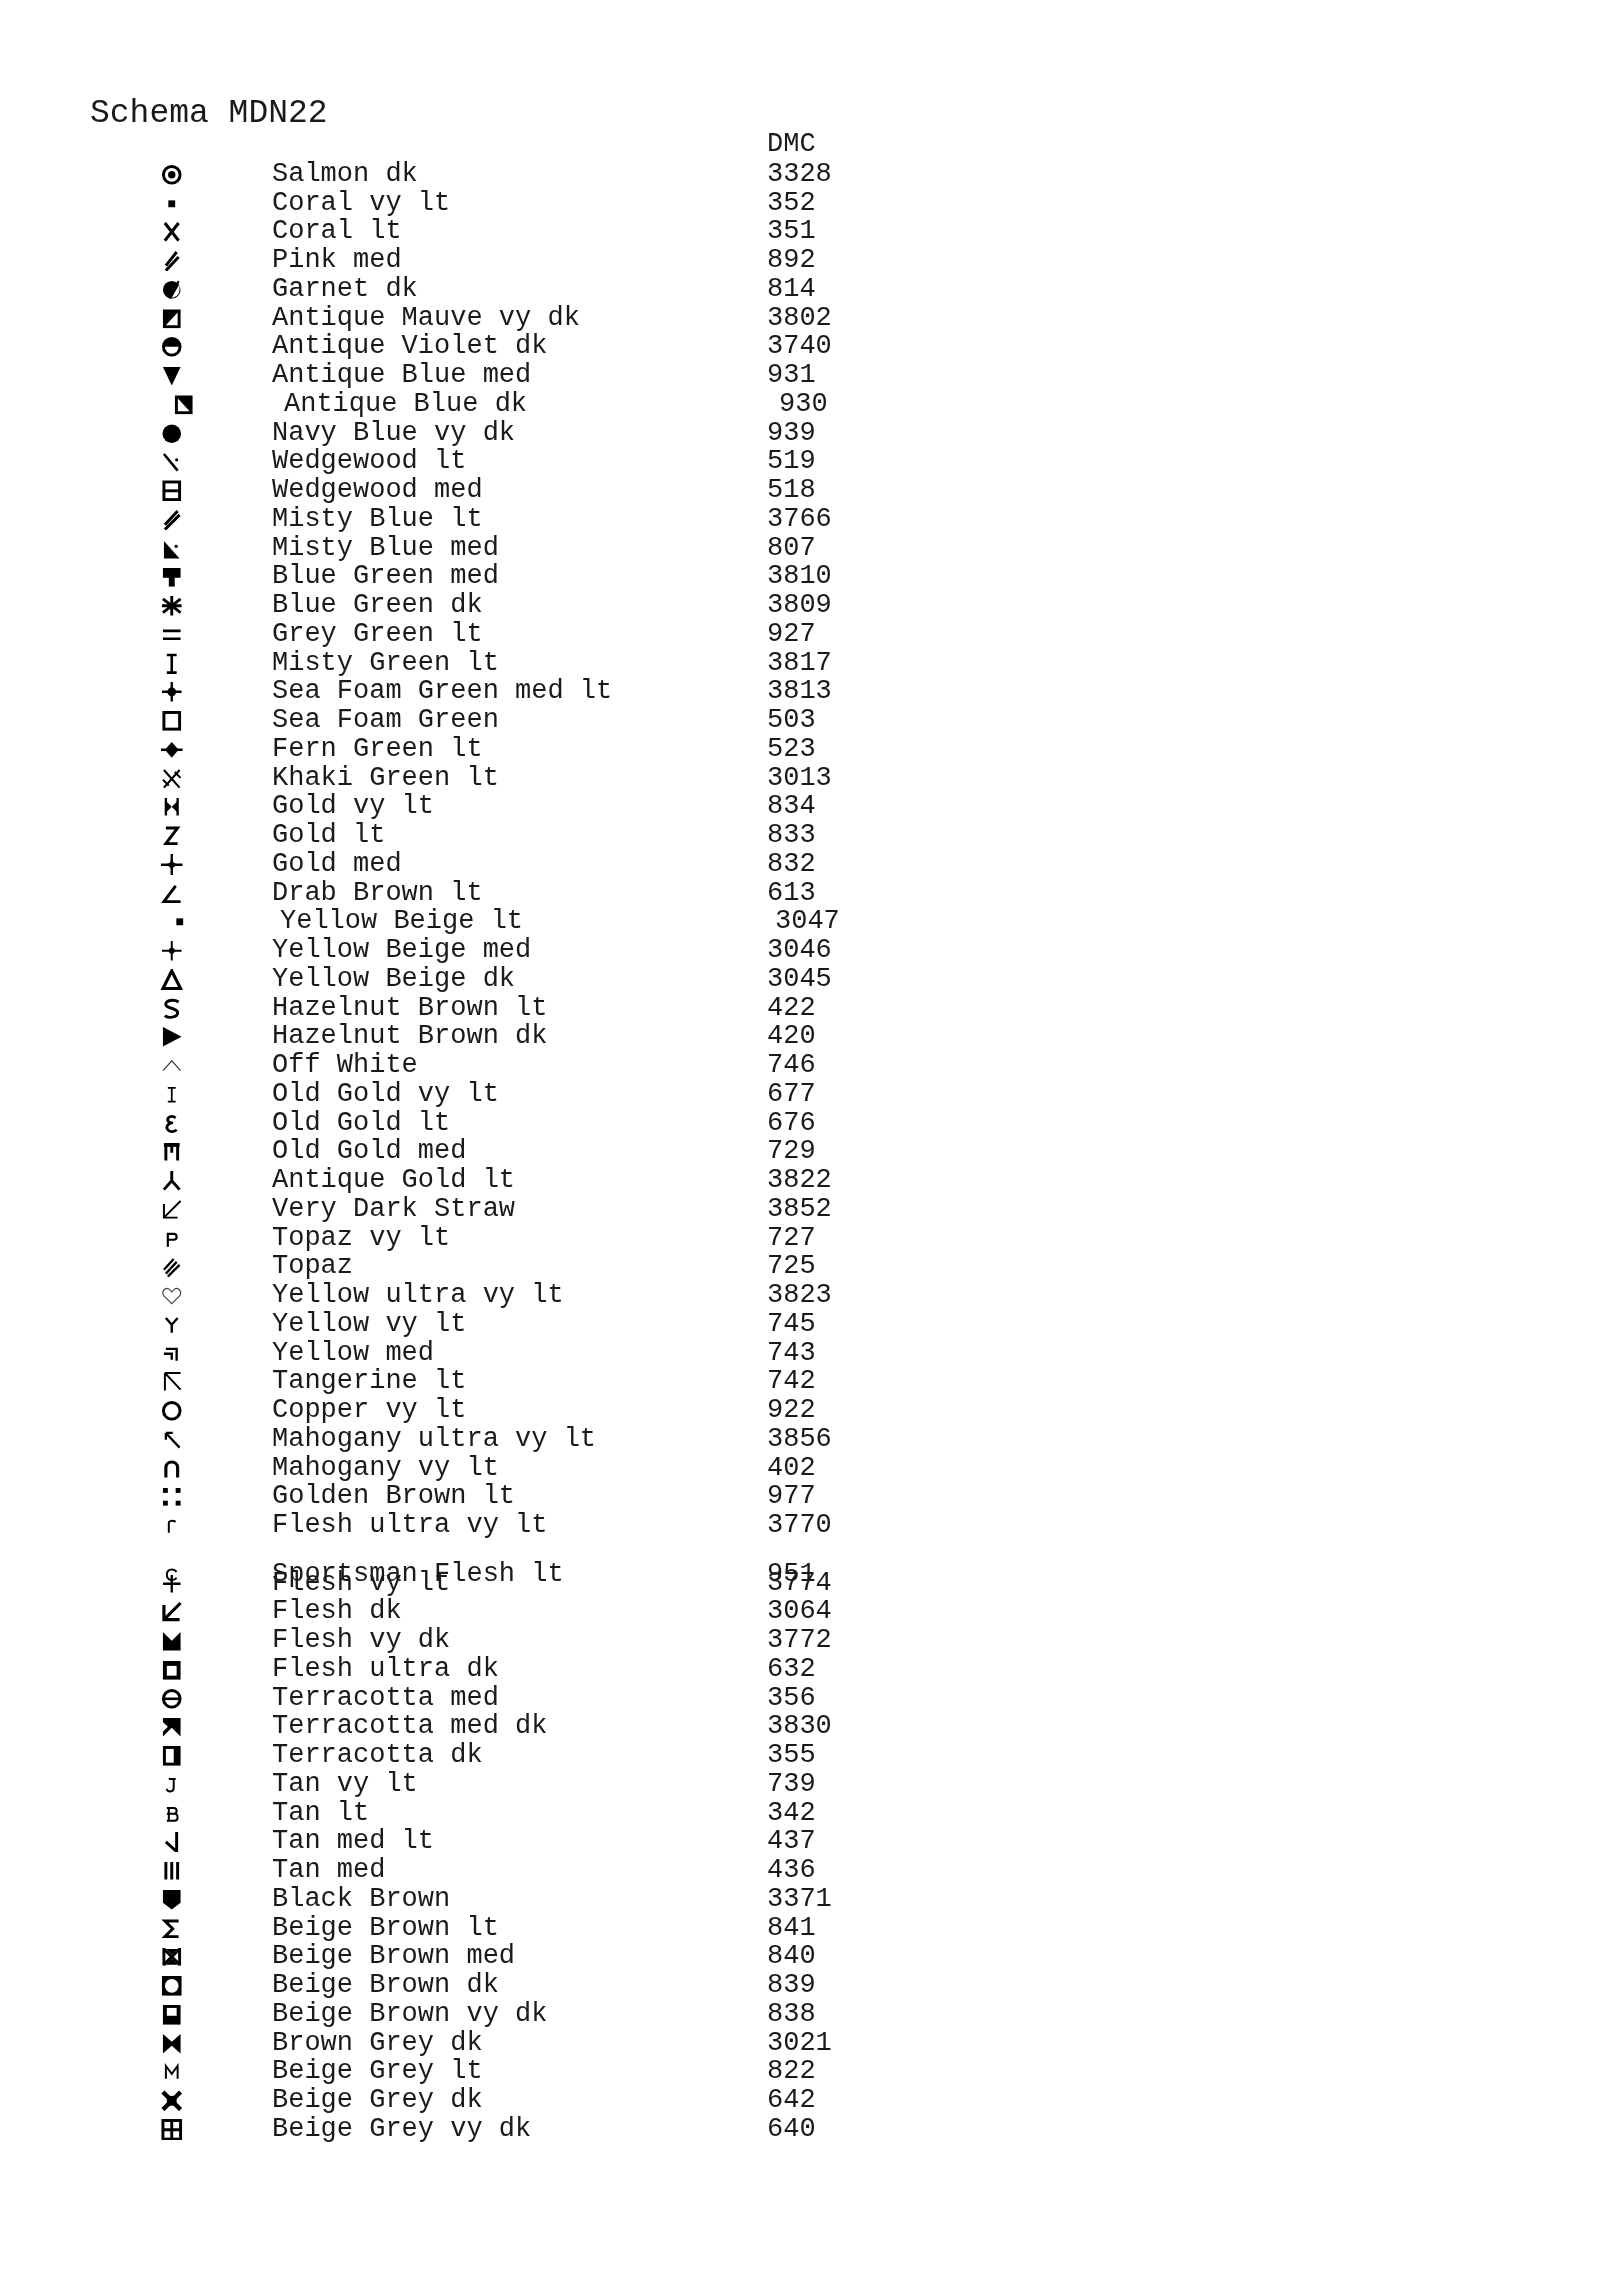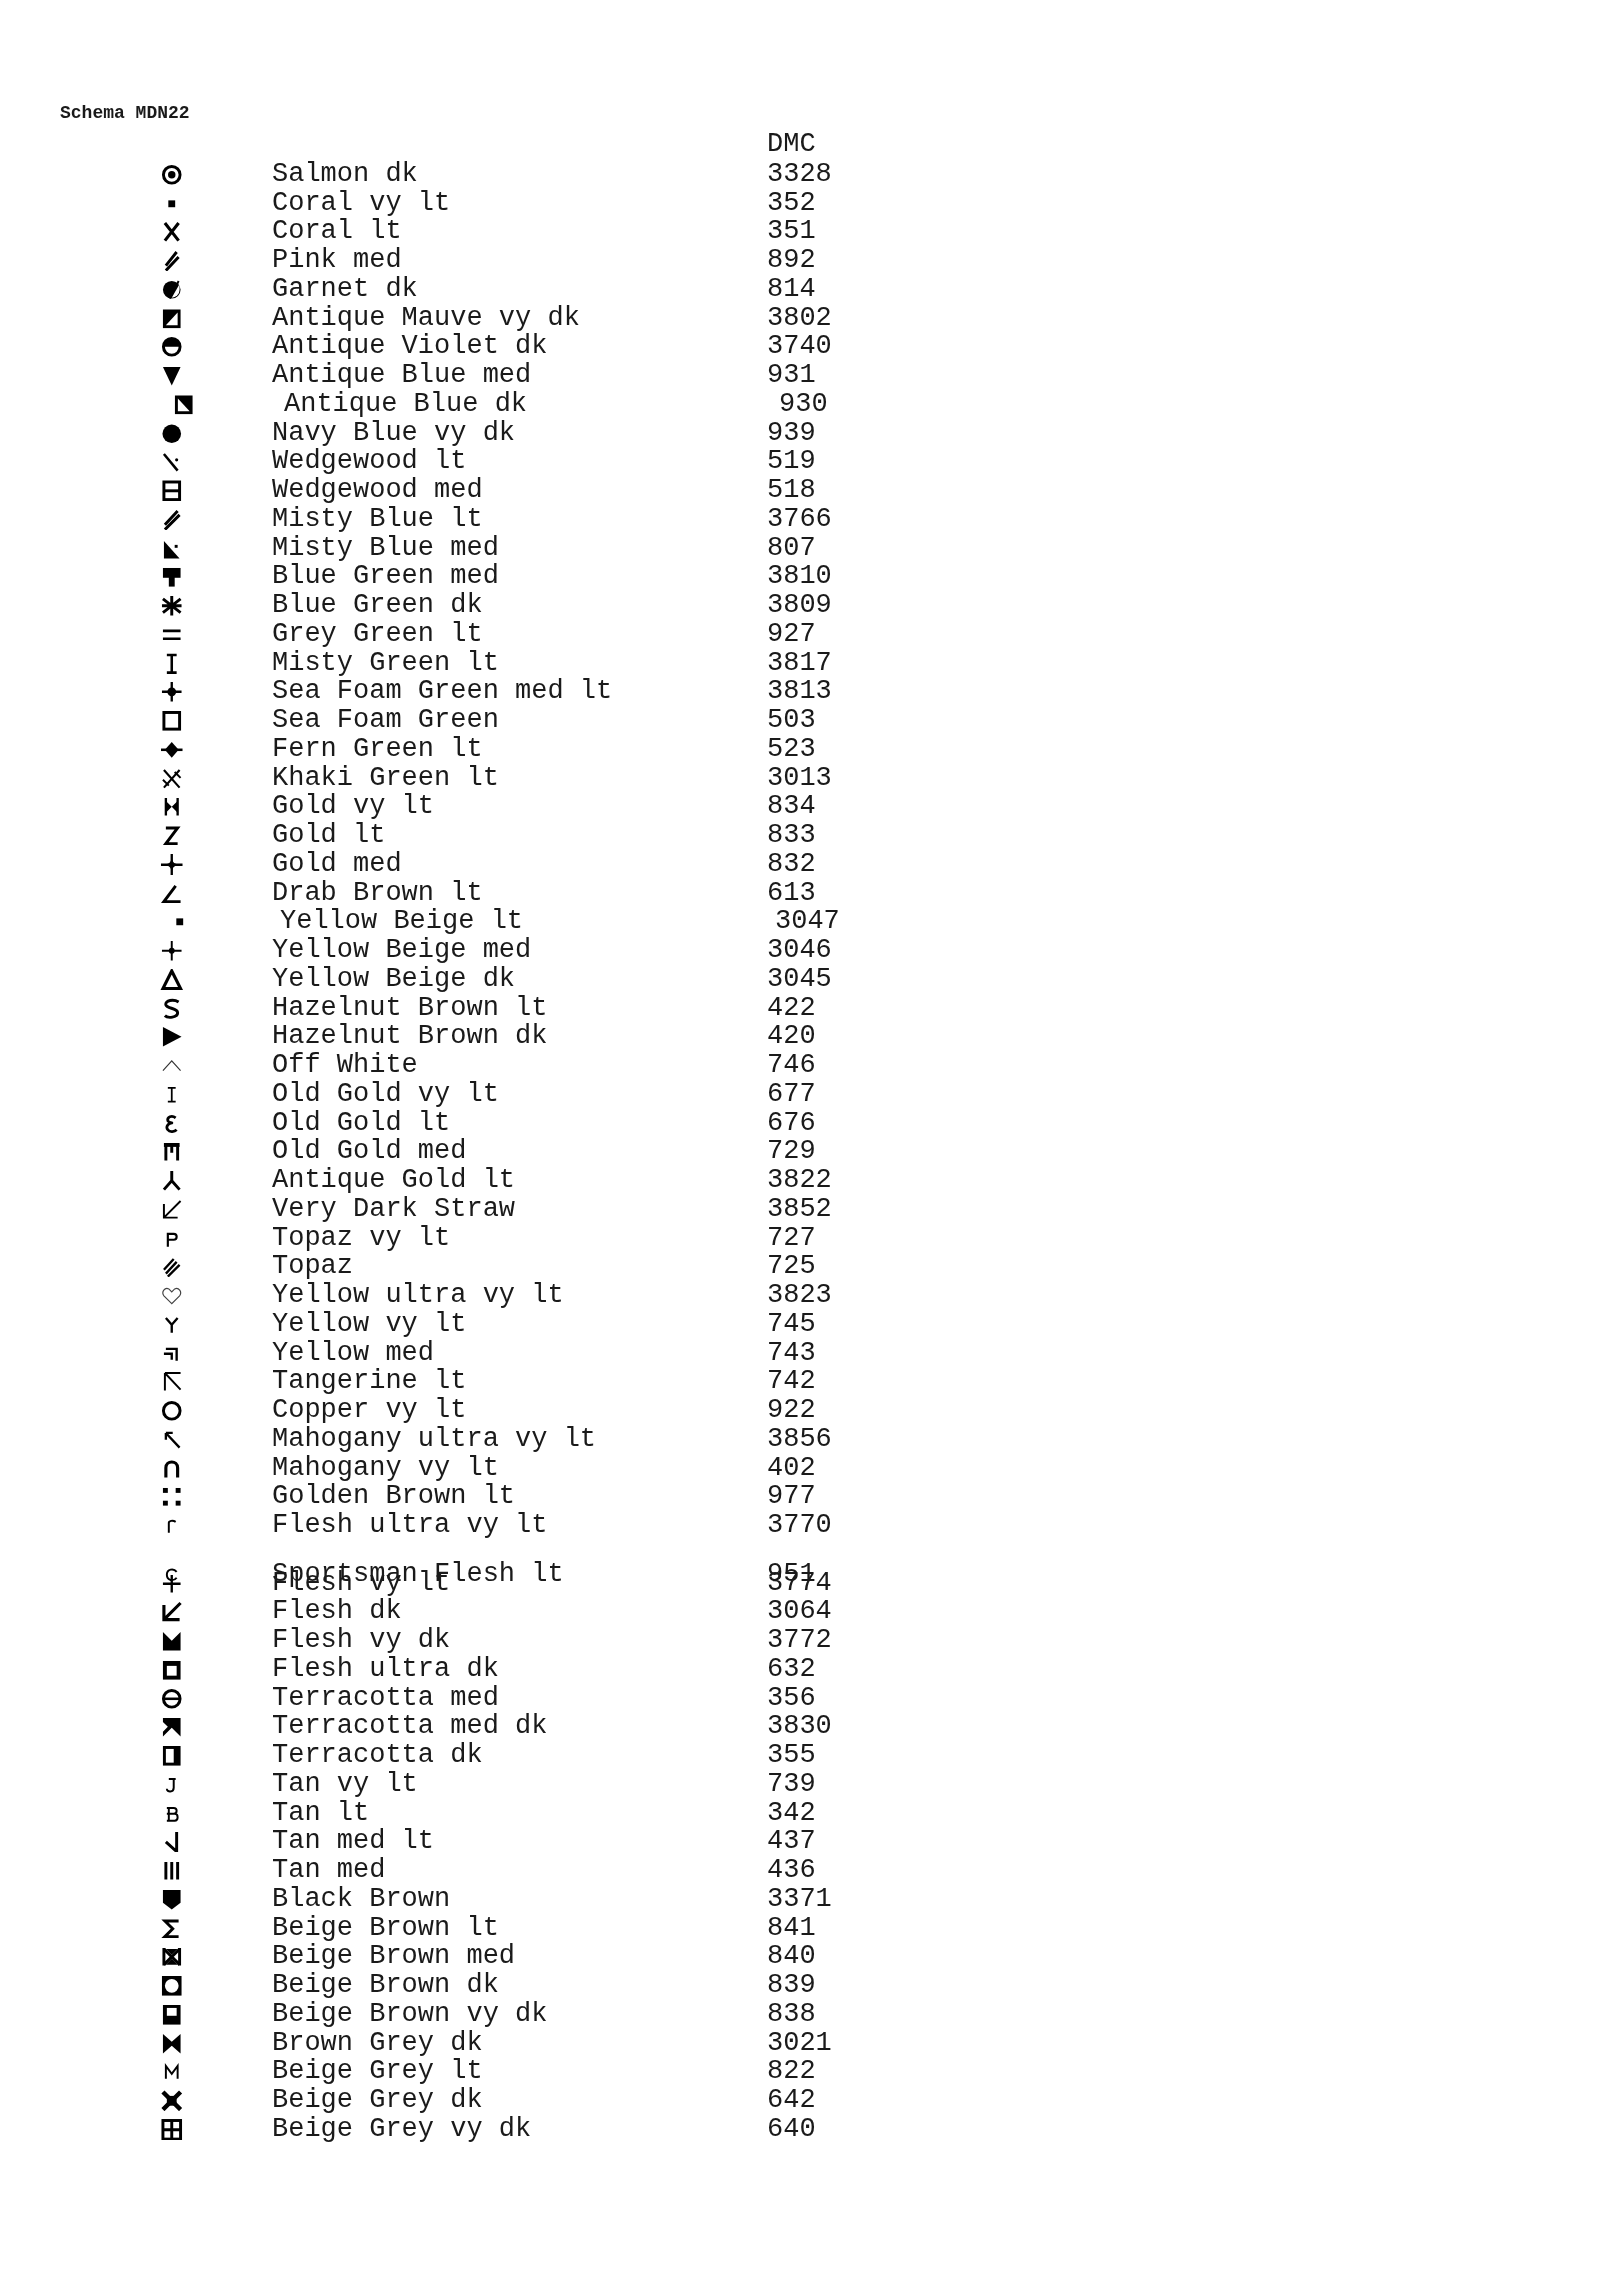--- a/index.html
+++ b/index.html
@@ -1,18 +1,18 @@
 <!DOCTYPE html>
 <html><head>
 <meta charset="utf-8">
 <style>
   html, body { margin:0; padding:0; background:#ffffff; }
   body { width:1620px; height:2293px; position:relative; overflow:hidden;
          font-family:"Liberation Mono", "DejaVu Sans Mono", monospace; color:#1a1a1a; }
-  .title { position:absolute; left:60px; top:98px; font-size:18px; line-height:31px; white-space:pre;font-weight:bold; }
+  .title { position:absolute; left:90px; top:98px; font-size:33px; line-height:31px; white-space:pre; }
   .hdr { position:absolute; left:767px; top:129px; font-size:27px; line-height:31px; }
   .rows { position:absolute; left:0; top:159px; width:1620px; }
   .row { position:relative; height:29px; }
   .sym { position:absolute; left:160px; top:4.9px; width:23.5px; height:21.6px; display:flex; align-items:center; justify-content:center; }
   .sym svg { width:23.5px; height:21.6px; display:block; }
   .name { position:absolute; left:272px; top:0; font-size:27px; line-height:31px; white-space:pre; }
   .code { position:absolute; left:767px; top:0; font-size:27px; line-height:31px; white-space:pre; }
 </style>
 </head>
 <body>

